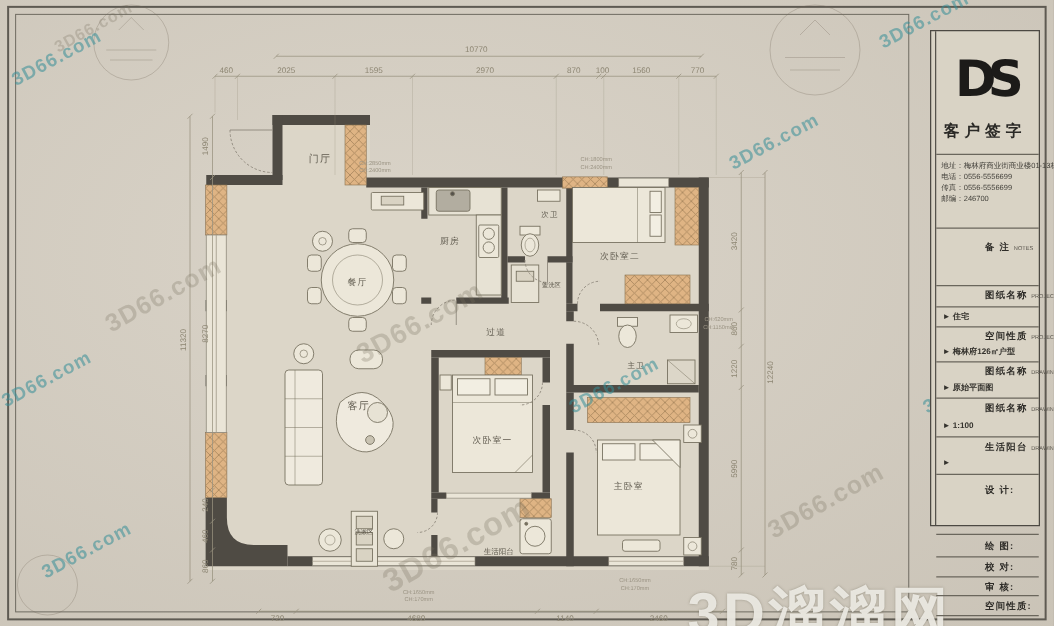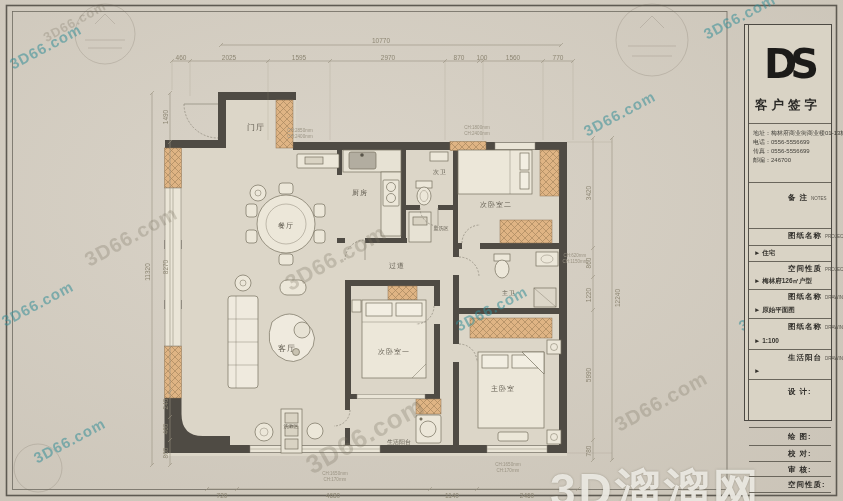--- a/index.html
+++ b/index.html
@@ -236,21 +236,21 @@
     </g>
   </svg>
 
   <span class="lbl" style="left:256px;top:127px">门厅</span>
   <span class="lbl" style="left:286px;top:226px;font-size:7px">餐厅</span>
   <span class="lbl" style="left:360px;top:193px;font-size:7px">厨房</span>
   <span class="lbl" style="left:440px;top:172px;font-size:6px">次卫</span>
   <span class="lbl" style="left:496px;top:205px;font-size:7px">次卧室二</span>
   <span class="lbl sm" style="left:441px;top:228px">盥洗区</span>
   <span class="lbl" style="left:397px;top:266px;font-size:7px">过道</span>
-  <span class="lbl" style="left:287px;top:348px">客厅</span>
+  <span class="lbl" style="left:287px;top:325px">客厅</span>
   <span class="lbl" style="left:394px;top:352px;font-size:7px">次卧室一</span>
   <span class="lbl" style="left:509px;top:293px;font-size:6px">主卫</span>
   <span class="lbl" style="left:503px;top:389px;font-size:7px">主卧室</span>
   <span class="lbl sm" style="left:399px;top:442px;font-size:6px">生活阳台</span>
   <span class="lbl sm" style="left:291px;top:426px">洗漱区</span>
 
   <span class="dim" style="left:381px;top:40px">10770</span>
   <span class="dim" style="left:181px;top:57px">460</span>
   <span class="dim" style="left:229px;top:57px">2025</span>
   <span class="dim" style="left:299px;top:57px">1595</span>

